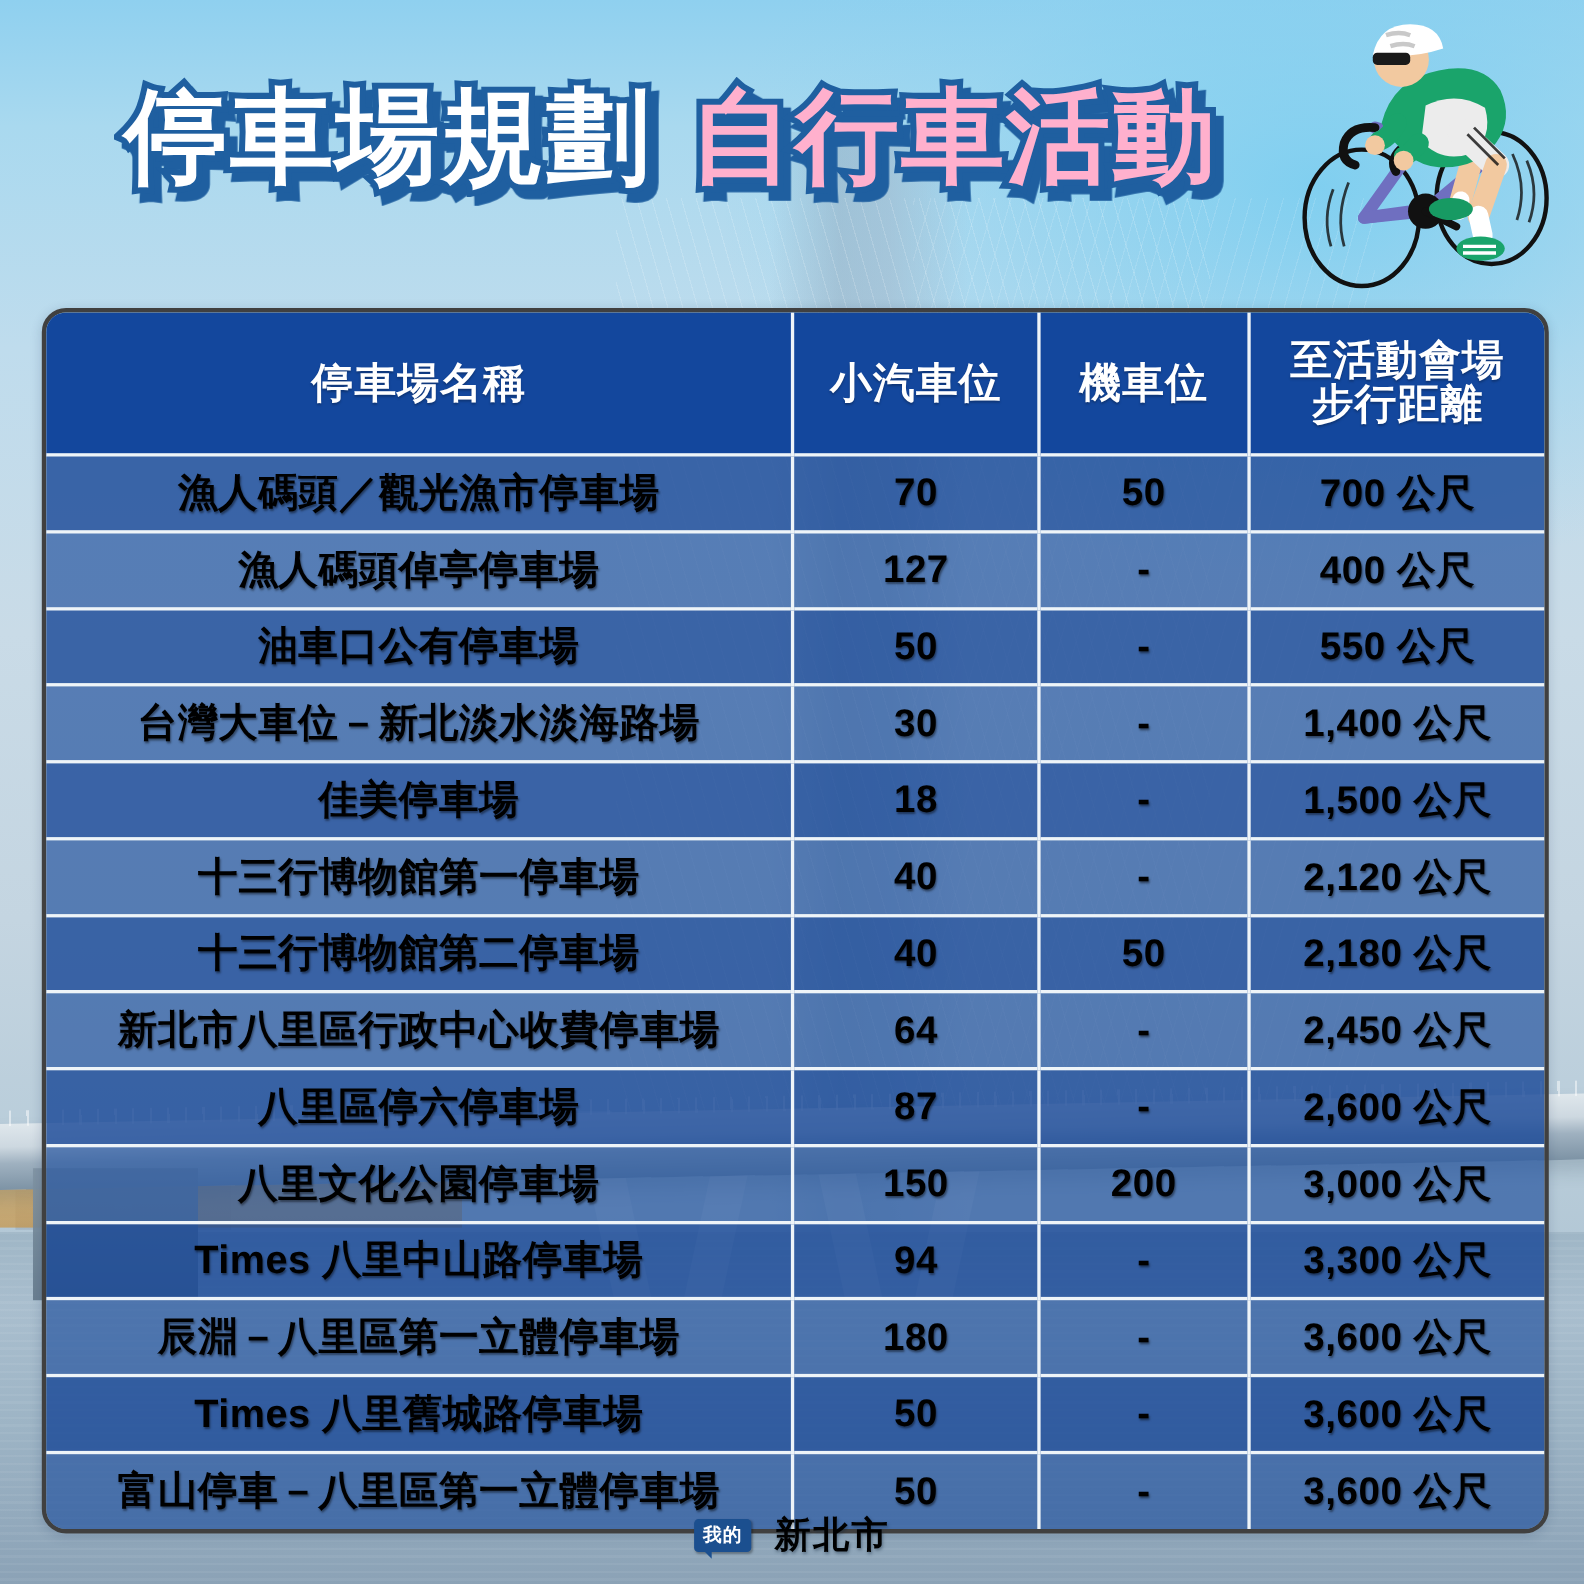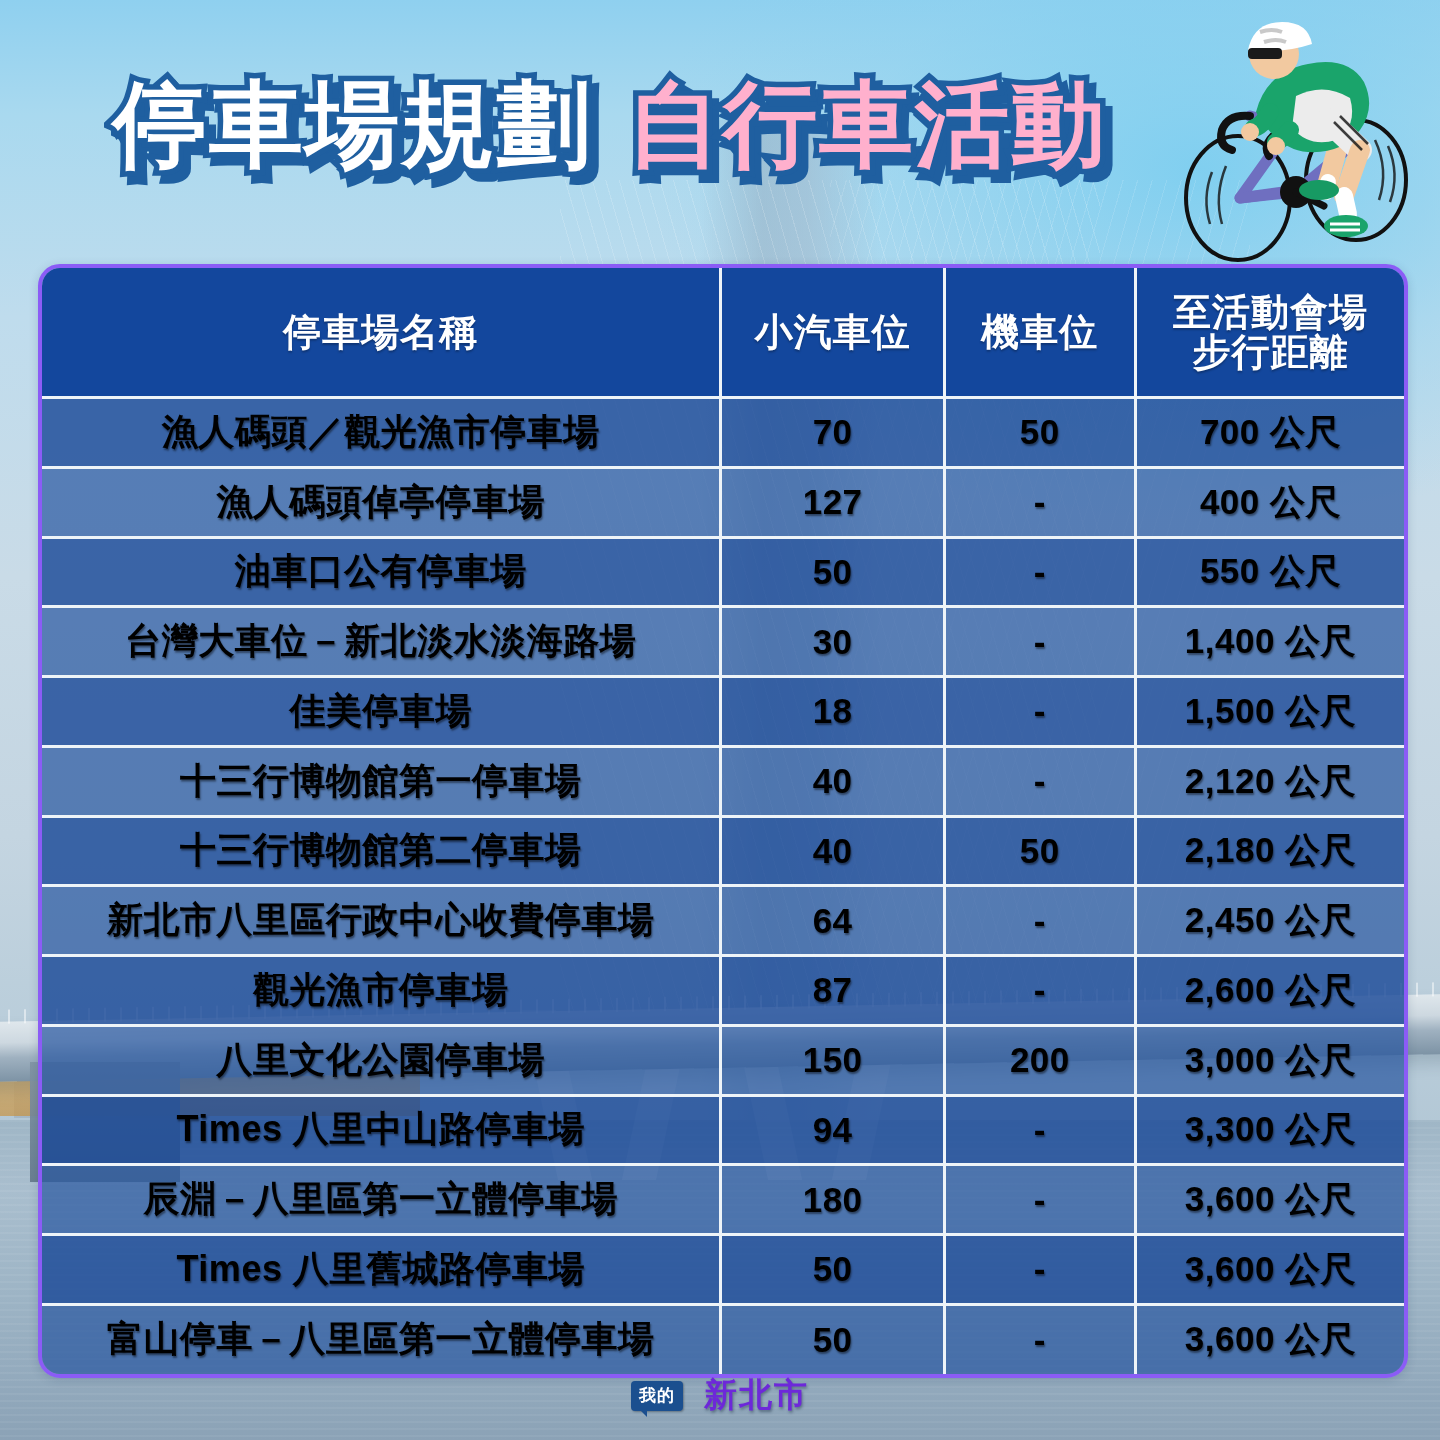--- a/index.html
+++ b/index.html
@@ -111,22 +111,22 @@
     filter:drop-shadow(7px 8px 0 #1f5fa0);
   }
   .ttl.pink{color:#ffb0cd;}
   .ttl.white{color:#ffffff;}
 
   
   #cyclist{position:absolute;left:1178px;top:0px;width:262px;height:270px;}
 
   
   #table-card{
-    position:absolute;left:38px;top:264px;width:1362px;height:1106px;
-    border:4px solid #8b5cf6;border-radius:22px;overflow:hidden;
+    position:absolute;left:38px;top:280px;width:1362px;height:1106px;
+    border:4px solid #404040;border-radius:22px;overflow:hidden;
     box-shadow:0 2px 10px rgba(20,50,90,.18);
   }
   table{border-collapse:collapse;width:100%;height:100%;table-layout:fixed;}
   col.c1{width:675px;} col.c2{width:222px;} col.c3{width:190px;} col.c4{width:267px;}
 
   thead th{
     background:#13479d;
     color:#fff;
     font-size:38px;font-weight:bold;letter-spacing:1px;
     text-align:center;vertical-align:middle;
@@ -160,21 +160,21 @@
     background:#1b4f8f;color:#fff;font-size:17px;font-weight:bold;
     padding:3px 8px 4px;border-radius:4px;position:relative;letter-spacing:1px;
     box-shadow:1px 1px 2px rgba(0,0,0,.3);
   }
   .badge::after{
     content:"";position:absolute;left:9px;bottom:-6px;
     border-left:7px solid transparent;border-right:0 solid transparent;
     border-top:7px solid #1b4f8f;
   }
   .city{
-    color:#6d28d9;font-size:33px;font-weight:bold;letter-spacing:2px;
+    color:#000000;font-size:33px;font-weight:bold;letter-spacing:2px;
     text-shadow:1px 2px 3px rgba(20,40,60,.45);
   }
 </style>
 </head>
 <body>
 
 <div id="bg">
   <div class="sky"></div>
   <div class="sky-glow"></div>
   <div class="tower"></div>
@@ -312,21 +312,21 @@
           <td>50</td>
           <td>2,180 公尺</td>
         </tr>
         <tr>
           <td class="name">新北市八里區行政中心收費停車場</td>
           <td>64</td>
           <td>-</td>
           <td>2,450 公尺</td>
         </tr>
         <tr>
-          <td class="name">觀光漁市停車場</td>
+          <td class="name">八里區停六停車場</td>
           <td>87</td>
           <td>-</td>
           <td>2,600 公尺</td>
         </tr>
         <tr>
           <td class="name">八里文化公園停車場</td>
           <td>150</td>
           <td>200</td>
           <td>3,000 公尺</td>
         </tr>

